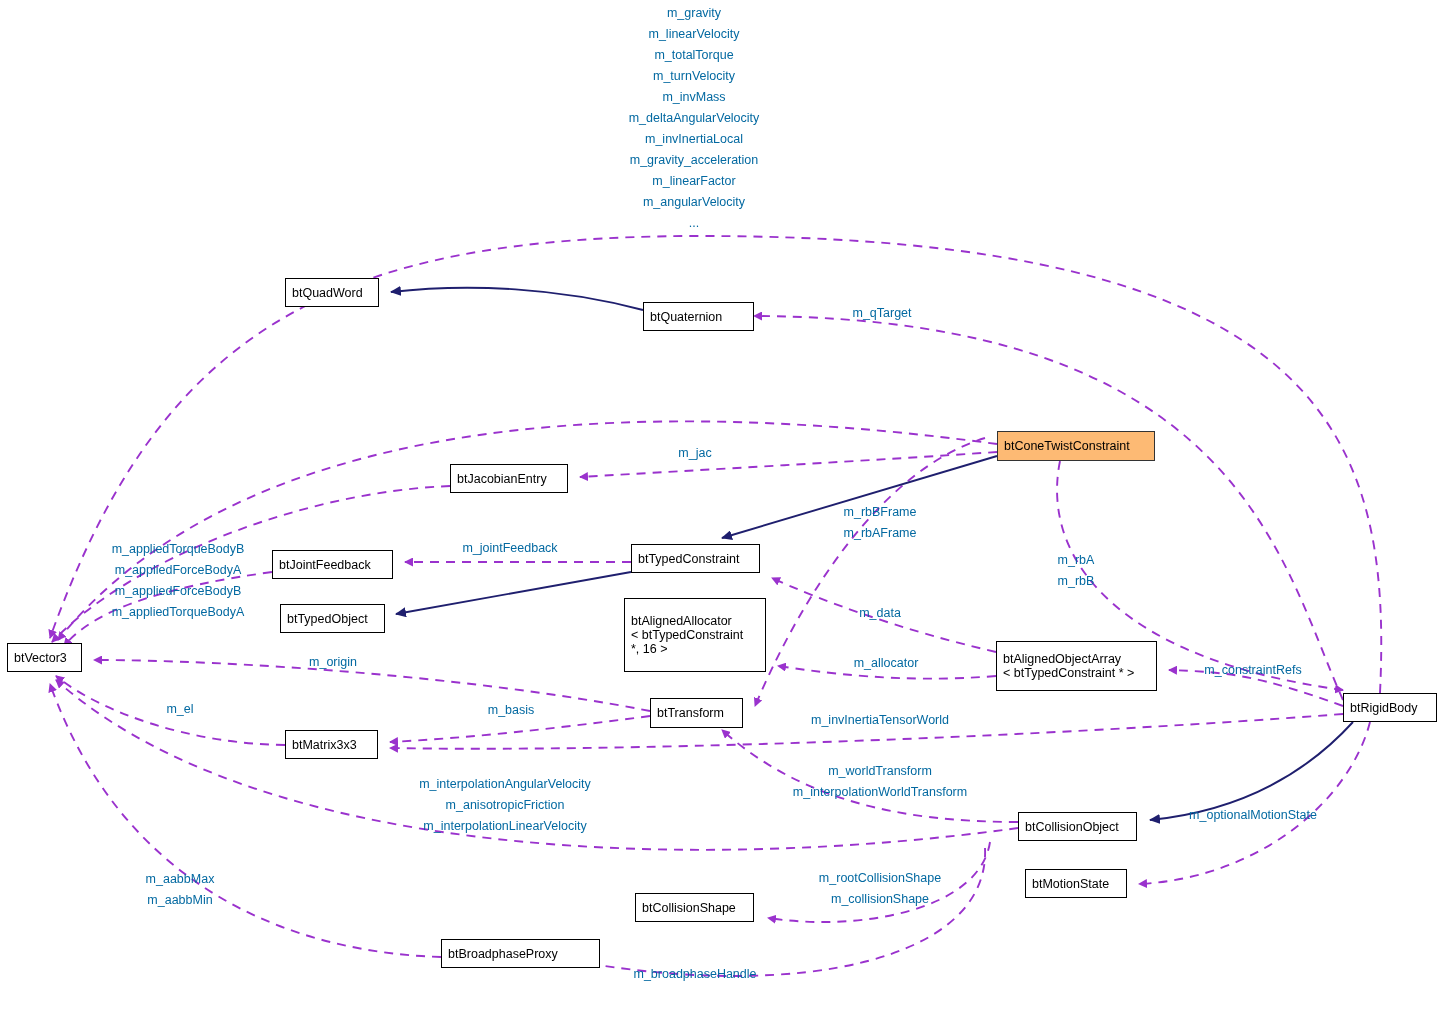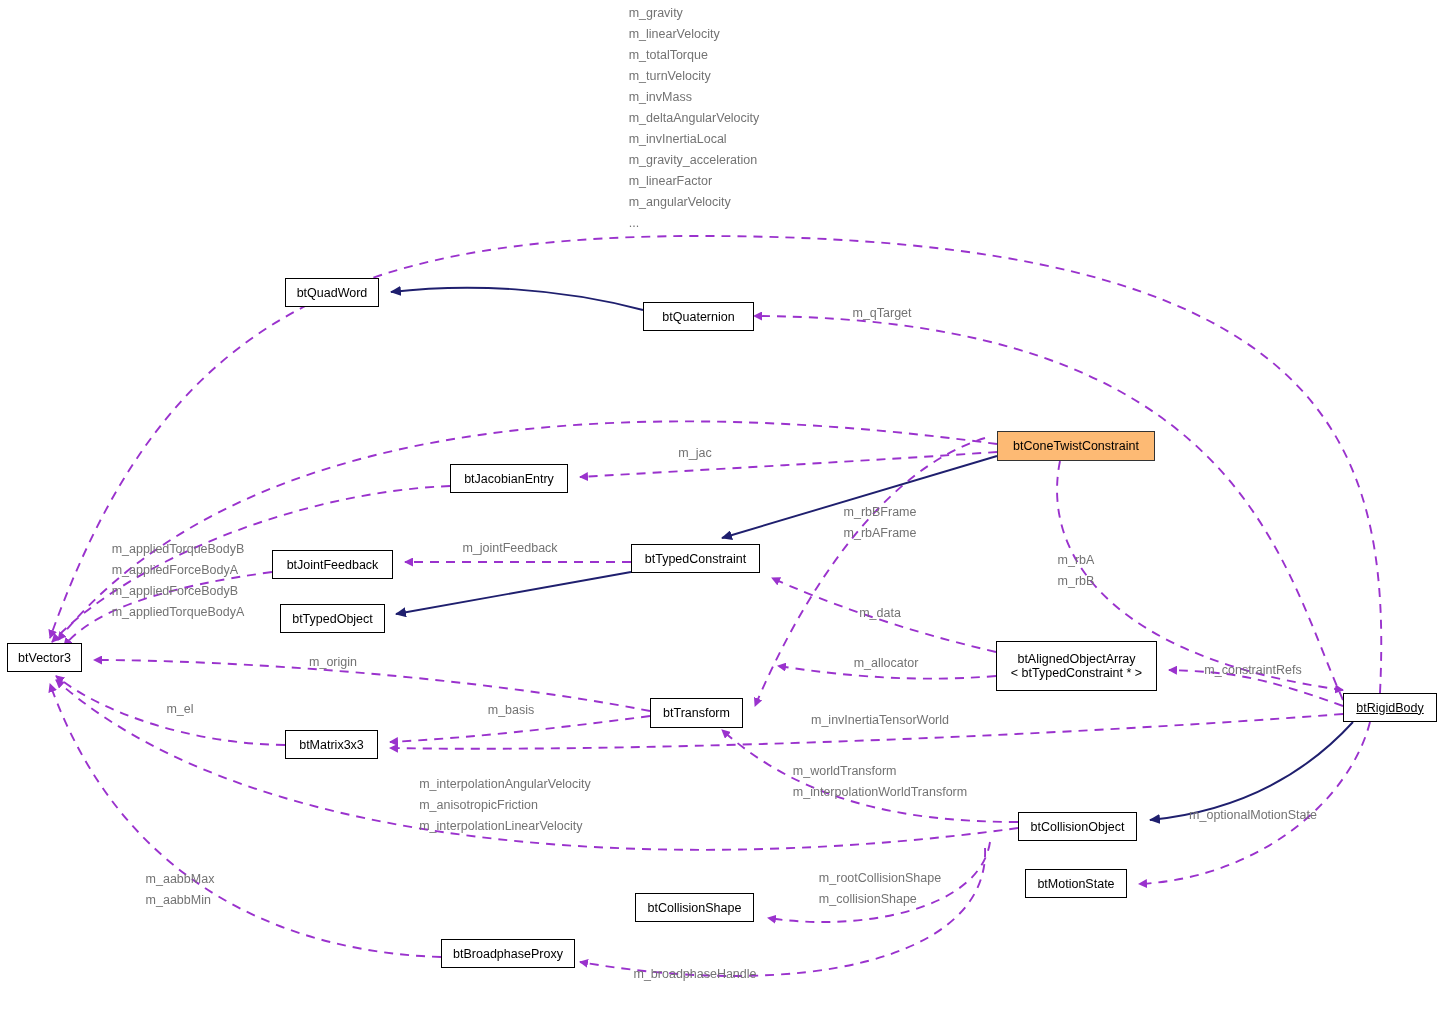--- a/index.html
+++ b/index.html
@@ -26,37 +26,38 @@
   .node {
     position: absolute;
     box-sizing: border-box;
     border: 1px solid #000000;
     background: #ffffff;
     color: #000000;
     font-size: 12.5px;
     line-height: 14px;
     display: flex;
     flex-direction: column;
-    align-items: center;
+    align-items: flex-start;
     justify-content: center;
     text-align: center;
     white-space: nowrap;
     padding: 2px 6px;
   }
   .node.highlight {
     background: #fdba74;
     border-color: #333333;
   }
   .node .ln { display: block; }
   .elabel {
     position: absolute;
     font-size: 12.5px;
     line-height: 21px;
-    color: #737373;
+    color: #0369a1;
     white-space: nowrap;
+    text-align: center;
     transform: translateX(-50%);
   }
   .elabel .ln { display: block; }
 </style>
 </head>
 <body>
 
 <div id="diagram">
 
   <svg class="edges" viewBox="0 0 1443 1012" xmlns="http://www.w3.org/2000/svg">
@@ -149,55 +150,60 @@
   </div>
 
   <div class="node" style="left:280px; top:604px; width:105px; height:29px;">
     <span class="ln">btTypedObject</span>
   </div>
 
   <div class="node" style="left:631px; top:544px; width:129px; height:29px;">
     <span class="ln">btTypedConstraint</span>
   </div>
 
+  <div class="node" style="left:624px; top:598px; width:142px; height:74px;">
+    <span class="ln">btAlignedAllocator</span>
+    <span class="ln">&lt; btTypedConstraint</span>
+    <span class="ln">*, 16 &gt;</span>
+  </div>
 
   <div class="node" style="left:996px; top:641px; width:161px; height:50px;">
     <span class="ln">btAlignedObjectArray</span>
     <span class="ln">&lt; btTypedConstraint * &gt;</span>
   </div>
 
   <div class="node" style="left:7px; top:643px; width:75px; height:29px;">
     <span class="ln">btVector3</span>
   </div>
 
   <div class="node" style="left:650px; top:698px; width:93px; height:30px;">
     <span class="ln">btTransform</span>
   </div>
 
   <div class="node" style="left:285px; top:730px; width:93px; height:29px;">
     <span class="ln">btMatrix3x3</span>
   </div>
 
-  <div class="node" style="left:1343px; top:693px; width:94px; height:29px;text-decoration:underline;">
+  <div class="node" style="left:1343px; top:693px; width:94px; height:29px;">
     <span class="ln">btRigidBody</span>
   </div>
 
   <div class="node" style="left:1018px; top:812px; width:119px; height:29px;">
     <span class="ln">btCollisionObject</span>
   </div>
 
   <div class="node" style="left:1025px; top:869px; width:102px; height:29px;">
     <span class="ln">btMotionState</span>
   </div>
 
   <div class="node" style="left:635px; top:893px; width:119px; height:29px;">
     <span class="ln">btCollisionShape</span>
   </div>
 
-  <div class="node" style="left:441px; top:939px; width:134px; height:29px;">
+  <div class="node" style="left:441px; top:939px; width:159px; height:29px;">
     <span class="ln">btBroadphaseProxy</span>
   </div>
 
   <div class="elabel" style="left:694px; top:3px;">
     <span class="ln">m_gravity</span>
     <span class="ln">m_linearVelocity</span>
     <span class="ln">m_totalTorque</span>
     <span class="ln">m_turnVelocity</span>
     <span class="ln">m_invMass</span>
     <span class="ln">m_deltaAngularVelocity</span>

